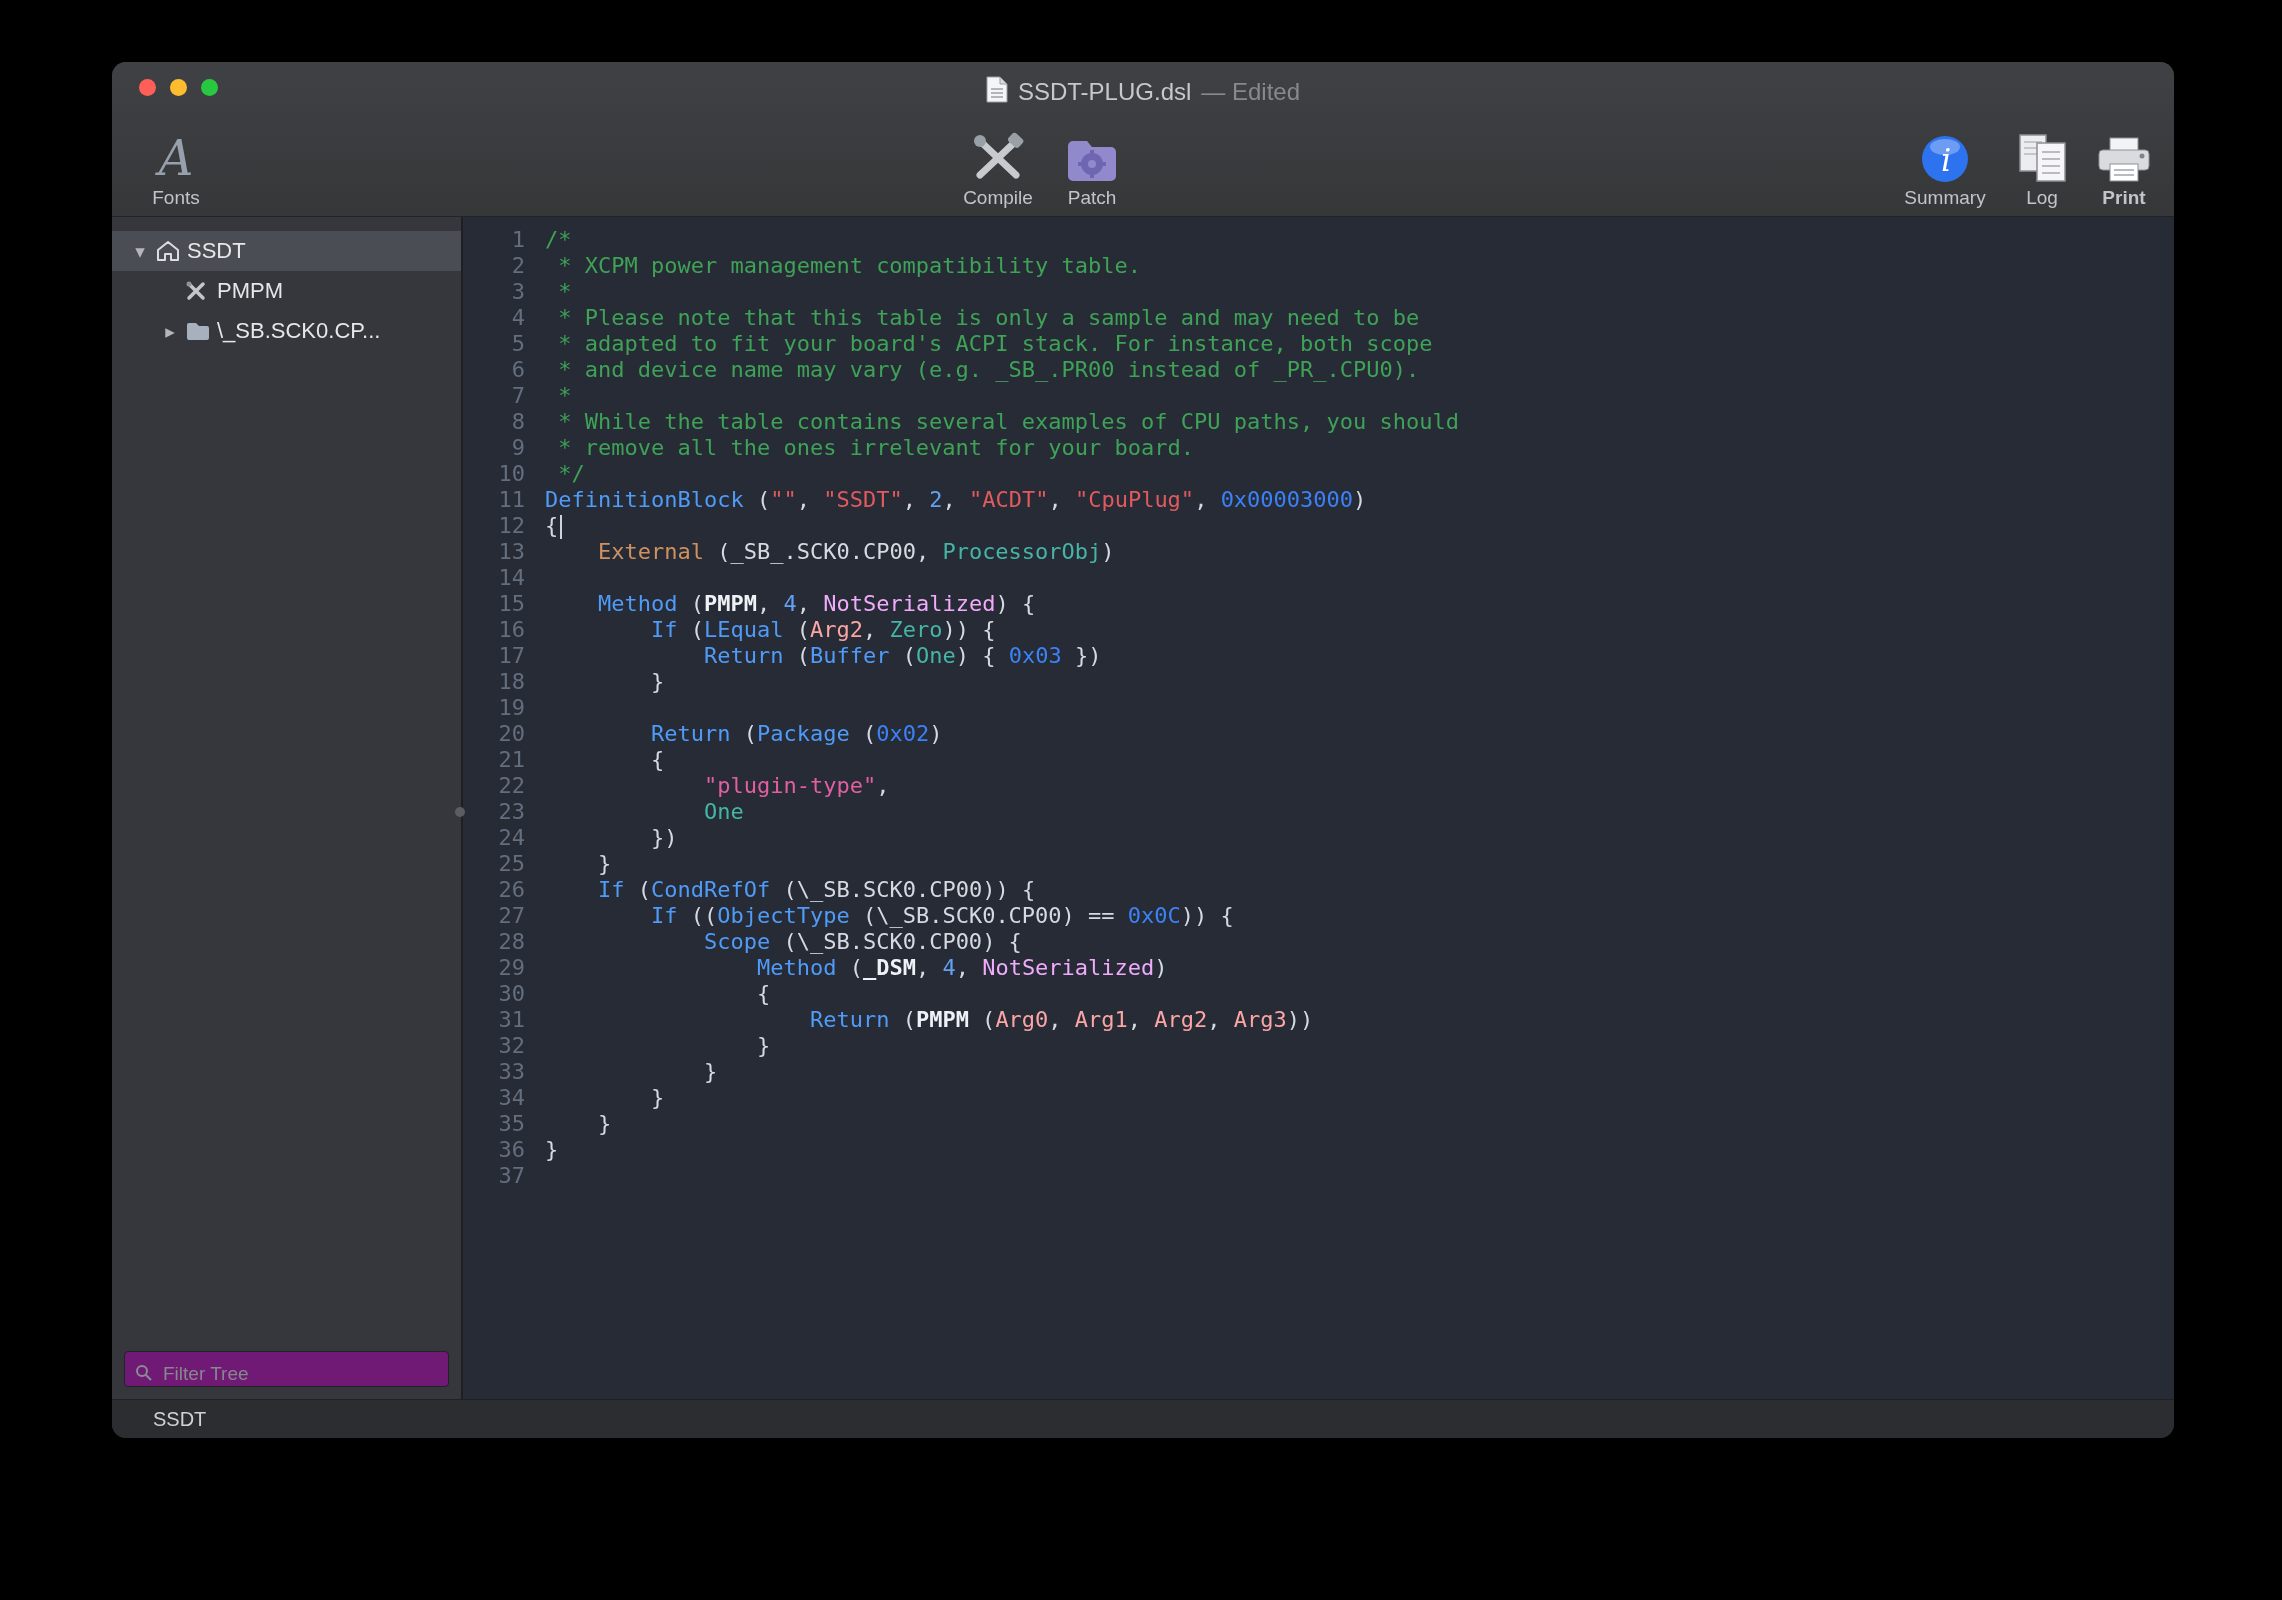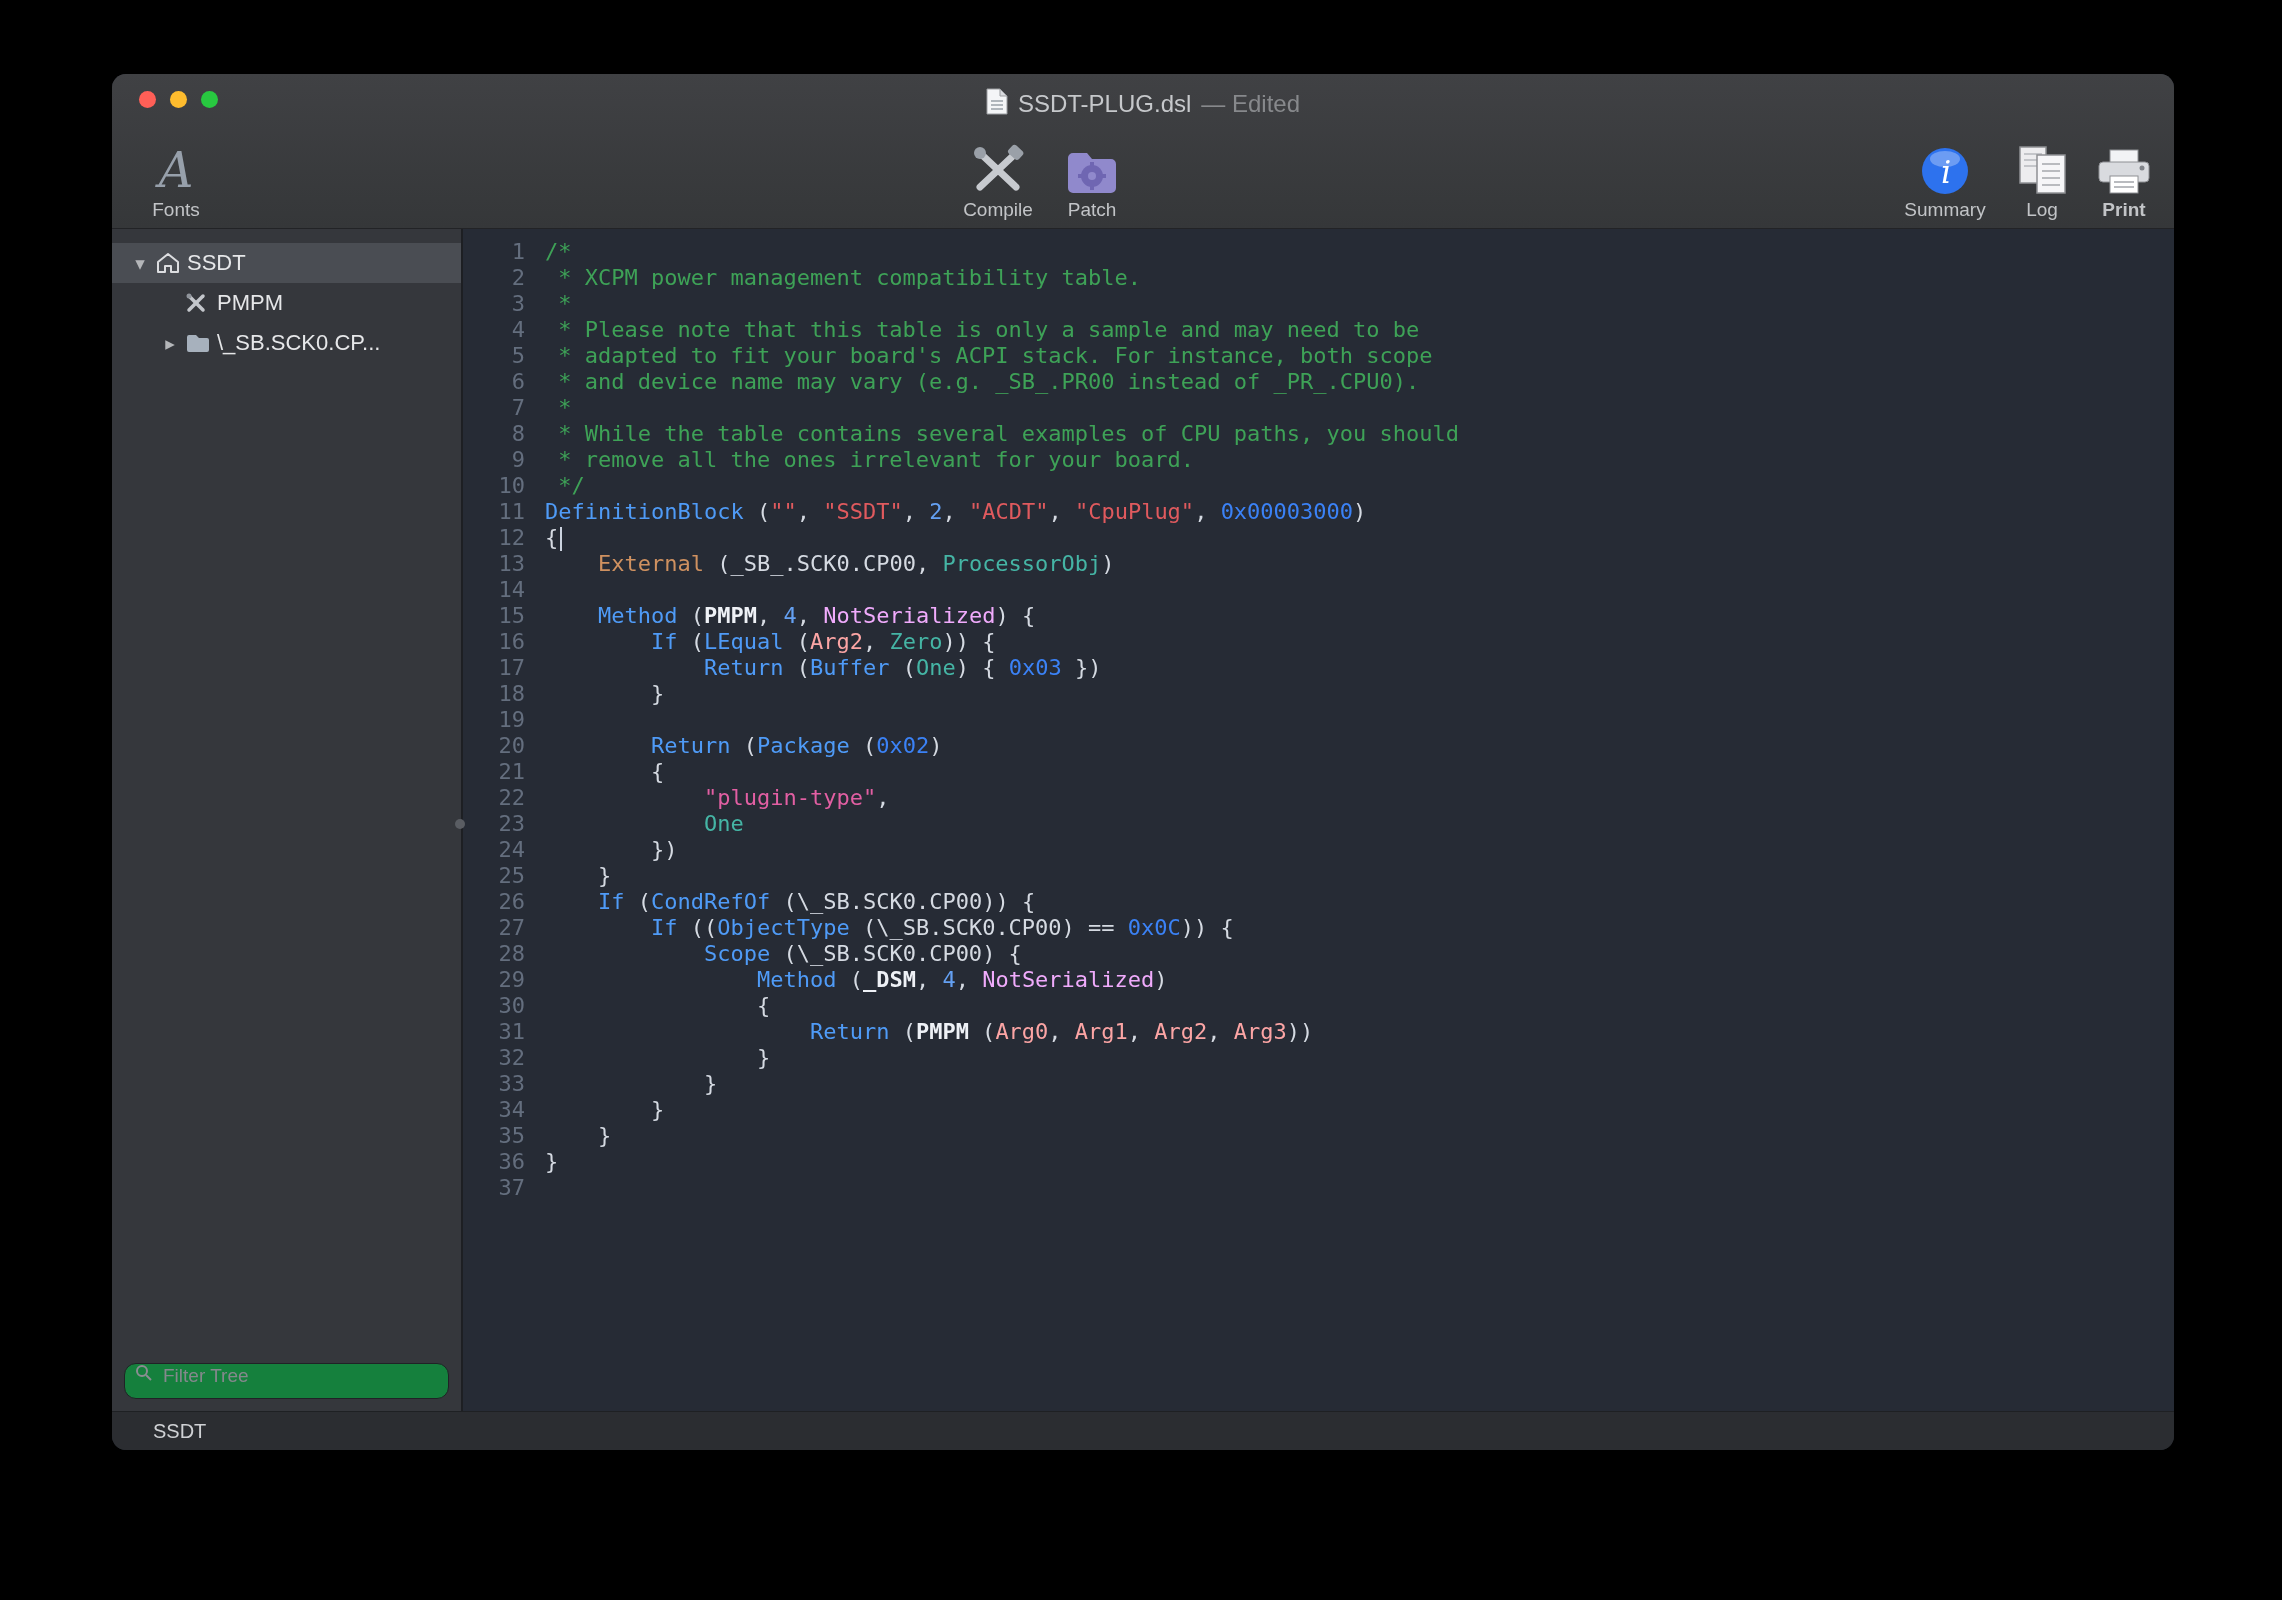--- a/index.html
+++ b/index.html
@@ -1,18 +1,18 @@
 <!DOCTYPE html>
 <html><head>
 <meta charset="utf-8">
 <style>
   html,body{margin:0;padding:0;background:#000;}
   body{width:2282px;height:1600px;position:relative;overflow:hidden;font-family:"Liberation Sans",sans-serif;}
 
-  .window{position:absolute;left:112px;top:74px;width:2062px;height:1376px;background:#262b35;
+  .window{position:absolute;left:112px;top:62px;width:2062px;height:1376px;background:#262b35;
     border-radius:14px;overflow:hidden;display:flex;flex-direction:column;
     box-shadow:0 40px 120px rgba(0,0,0,0.75);}
 
   
   .header{height:154px;background:linear-gradient(#404144,#353739);border-bottom:1px solid #222326;flex-shrink:0;}
   .titlebar{height:50px;position:relative;display:flex;align-items:center;justify-content:center;}
   .traffic{position:absolute;left:27px;top:0;height:50px;display:flex;align-items:center;gap:14px;}
   .light{width:17px;height:17px;border-radius:50%;}
   .light.red{background:#ff5f57;}
   .light.yellow{background:#febc2e;}
@@ -36,22 +36,22 @@
   .main{flex:1;display:flex;min-height:0;position:relative;}
 
   .sidebar{width:349px;background:#35373c;border-right:2px solid #1d1f23;display:flex;flex-direction:column;flex-shrink:0;}
   .tree{flex:1;padding-top:14px;overflow:hidden;}
   .tree-row{height:40px;display:flex;align-items:center;font-size:22px;color:#e6e7e9;white-space:nowrap;}
   .tree-row.selected{background:#4a4d53;}
   .disc{width:30px;text-align:center;color:#b4b6b9;font-size:19px;flex-shrink:0;}
   .tree-icon{width:32px;display:flex;align-items:center;justify-content:flex-start;flex-shrink:0;}
   .tree-label{overflow:hidden;text-overflow:ellipsis;}
 
-  .filter{margin:10px 12px 12px 12px;height:34px;background:#15803d;border:1px solid #202226;border-radius:12px;
-    display:flex;align-items:flex-start;padding:0 10px;gap:8px;flex-shrink:0;}
+  .filter{margin:10px 12px 12px 12px;height:34px;background:#701a75;border:1px solid #202226;border-radius:4px;
+    display:flex;align-items:flex-end;padding:0 10px;gap:8px;flex-shrink:0;}
   .filter input{background:transparent;border:none;outline:none;color:#c9cbce;font-size:19px;width:100%;
     font-family:"Liberation Sans",sans-serif;}
   .filter input::placeholder{color:#85888d;}
 
   .split-handle{position:absolute;left:343px;top:590px;width:10px;height:10px;border-radius:50%;background:#5a5d63;}
 
   
   .editor{flex:1;background:#262b35;display:flex;padding-top:10px;overflow:hidden;
     font-family:"DejaVu Sans Mono",monospace;font-size:22px;line-height:26px;}
   .gutter{width:62px;flex-shrink:0;text-align:right;color:#646e7e;}

